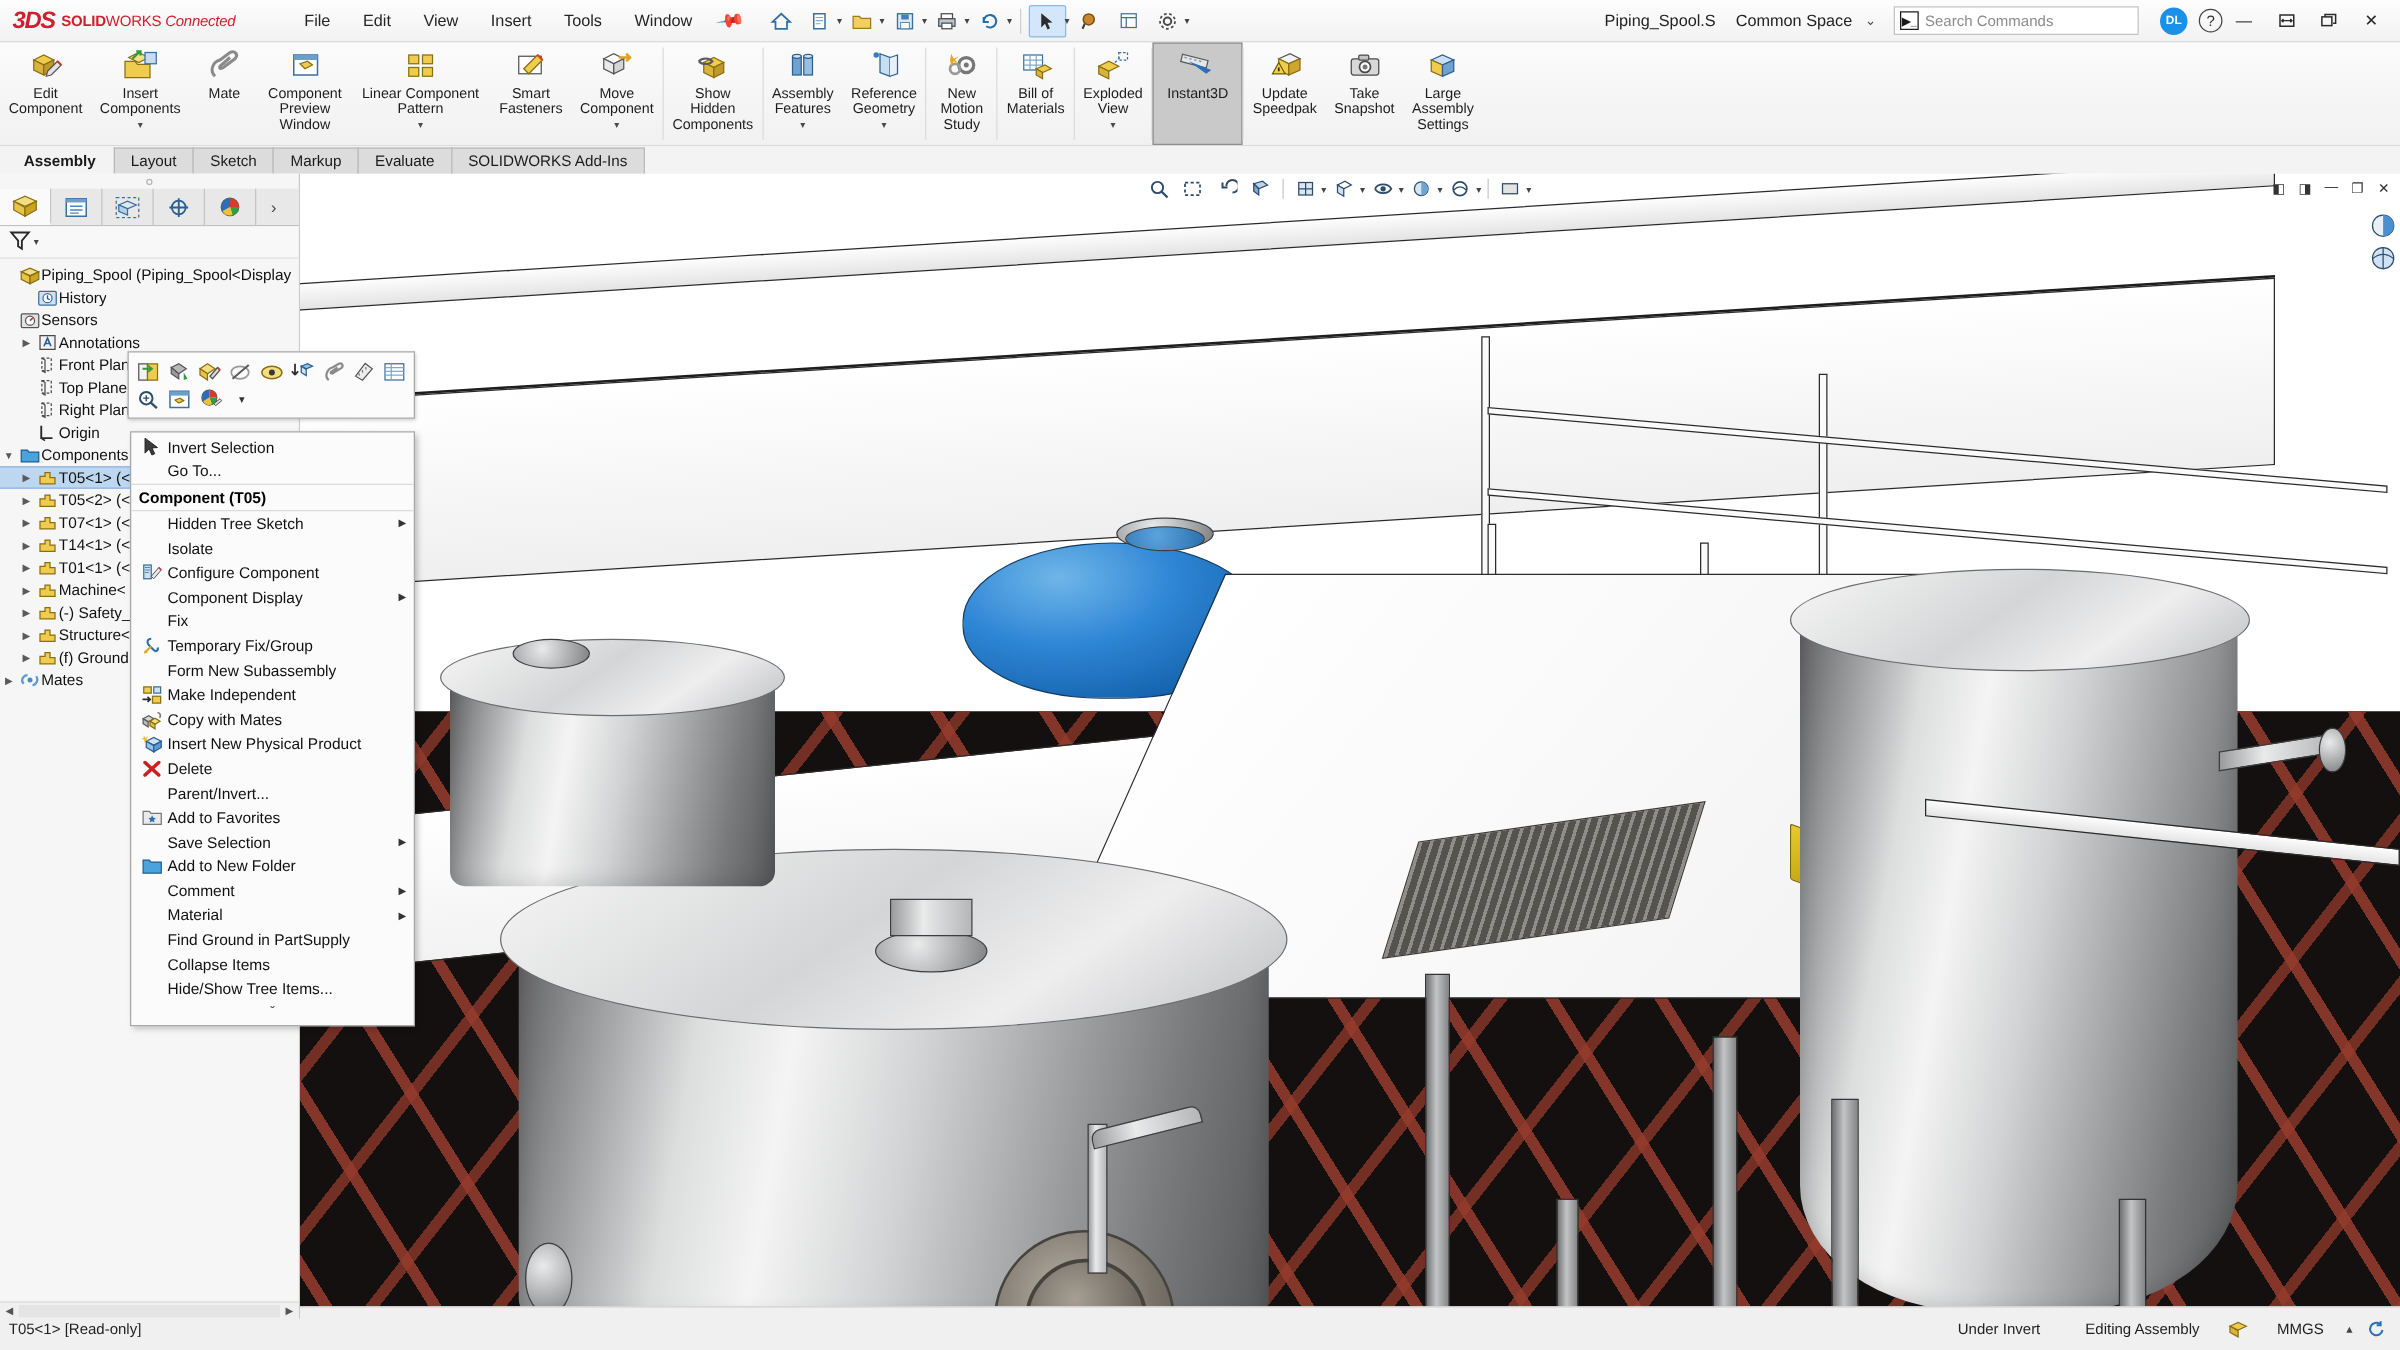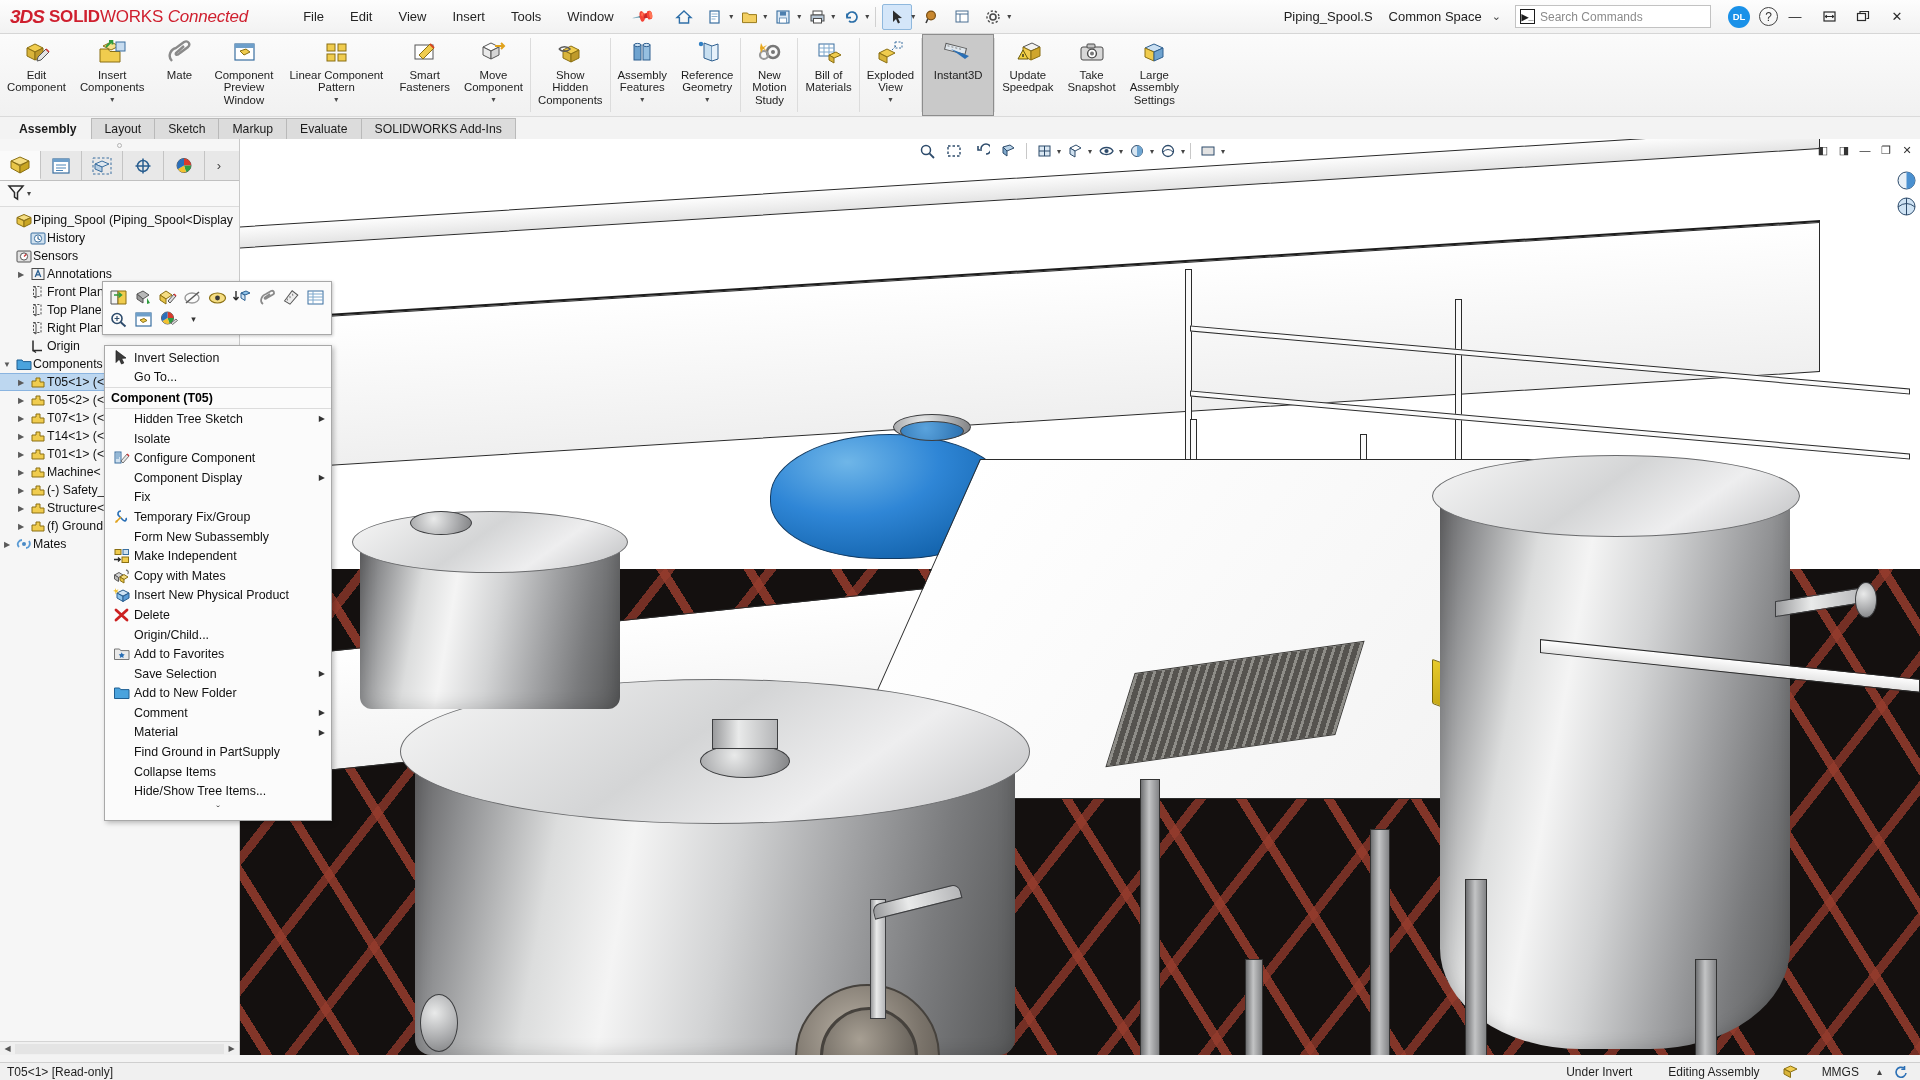--- a/index.html
+++ b/index.html
@@ -17,21 +17,21 @@
     position:absolute; left:0; top:0; width:1920px; height:34px;
     background:linear-gradient(#fdfdfd,#f2f2f2);
     border-bottom:1px solid #d6d6d6;
     display:flex; align-items:center;
   }
   .ds-logo{ display:flex; align-items:center; margin-left:10px; gap:5px; }
   .ds-mark{
     font-weight:bold; color:#cf1f2e; font-size:19px; font-style:italic;
     letter-spacing:-1px;
   }
-  .brand{ font-size:17px; color:#cf1f2e; letter-spacing:-.2px; }
+  .brand{ font-size:12px; color:#cf1f2e; letter-spacing:-.2px; }
   .brand b{font-weight:bold}
   .brand i{font-style:italic; font-weight:normal}
   .menus{ display:flex; gap:0; margin-left:42px; }
   .menus span{ padding:6px 13px; font-size:13px; color:#252525; cursor:default;text-align:center; }
   .pin{ margin-left:8px; color:#5a5a5a; font-size:15px; transform:rotate(35deg); }
 
   .tb-qa{ display:flex; align-items:center; gap:1px; margin-left:16px; }
   .qa-btn{
     width:30px; height:26px; display:flex; align-items:center; justify-content:center;
     border:1px solid transparent; border-radius:2px; cursor:default;
@@ -178,21 +178,21 @@
   .ctx-lbl{ flex:1; white-space:nowrap; }
   .ctx-arrow{ font-size:8px; color:#333; padding-right:6px; }
   .ctx-head{
     font-weight:bold; font-size:12.4px; padding:3px 0 3px 6px; color:#000;
     border-top:1px solid #dcdcdc; border-bottom:1px solid #dcdcdc;
   }
   .ctx-chev{ text-align:center; font-size:11px; color:#3a3a3a; padding:3px 0 4px; }
 
   
   .statusbar{
-    position:absolute; left:0; bottom:0; width:1920px; height:18px;
+    position:absolute; left:0; bottom:0; width:1920px; height:35px;
     background:#f0f0f0; border-top:1px solid #cfcfcf;
     display:flex; align-items:center; font-size:12px; color:#1f1f1f;
   }
   .sb-left{ padding-left:7px; }
   .sb-right{ margin-left:auto; display:flex; align-items:center; gap:0; padding-right:6px; }
   .sb-right span.txt{ padding:0 18px; }
   .sb-ic{ width:26px;display:flex;align-items:center;justify-content:center; }
 
   
   .scene{ position:absolute; inset:0; }
@@ -1230,21 +1230,21 @@
       <div class="ctx-item">
         <span class="ctx-ic">
           <svg width="17" height="16" viewBox="0 0 17 16">
               <path d="M3 3 L14 13 M14 3 L3 13" stroke="#cc2020" stroke-width="2.8" stroke-linecap="round"></path>
             </svg>
         </span>
         <span class="ctx-lbl">Delete</span>
       </div>
       <div class="ctx-item">
         <span class="ctx-ic"></span>
-        <span class="ctx-lbl">Origin/Child...</span>
+        <span class="ctx-lbl">Parent/Invert...</span>
       </div>
       <div class="ctx-item">
         <span class="ctx-ic">
           <svg width="17" height="16" viewBox="0 0 17 16">
               <path d="M1.5 3h5l1.2 1.6H16V13.5H1.5Z" fill="#eaeaea" stroke="#777"></path>
               <path d="M8.7 6.2 l.9 1.9 2.1.3-1.5 1.5.4 2.1-1.9-1-1.9 1 .4-2.1L5.7 8.4l2.1-.3z" fill="#2a6fb5"></path>
             </svg>
         </span>
         <span class="ctx-lbl">Add to Favorites</span>
       </div>

